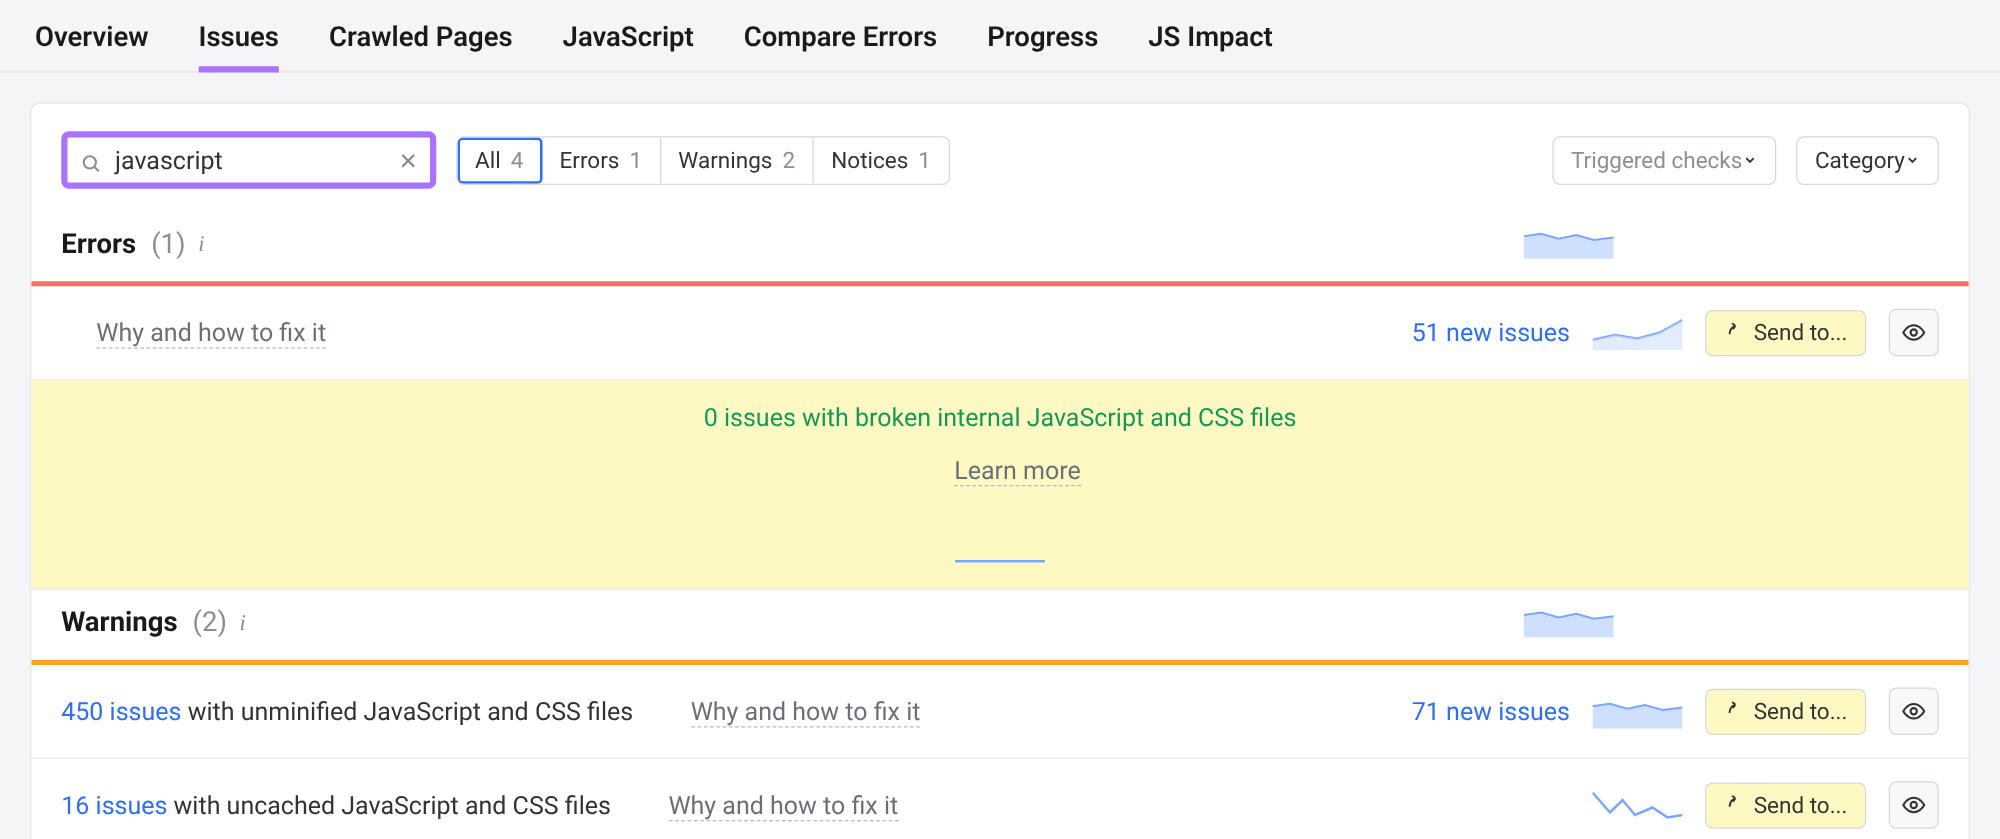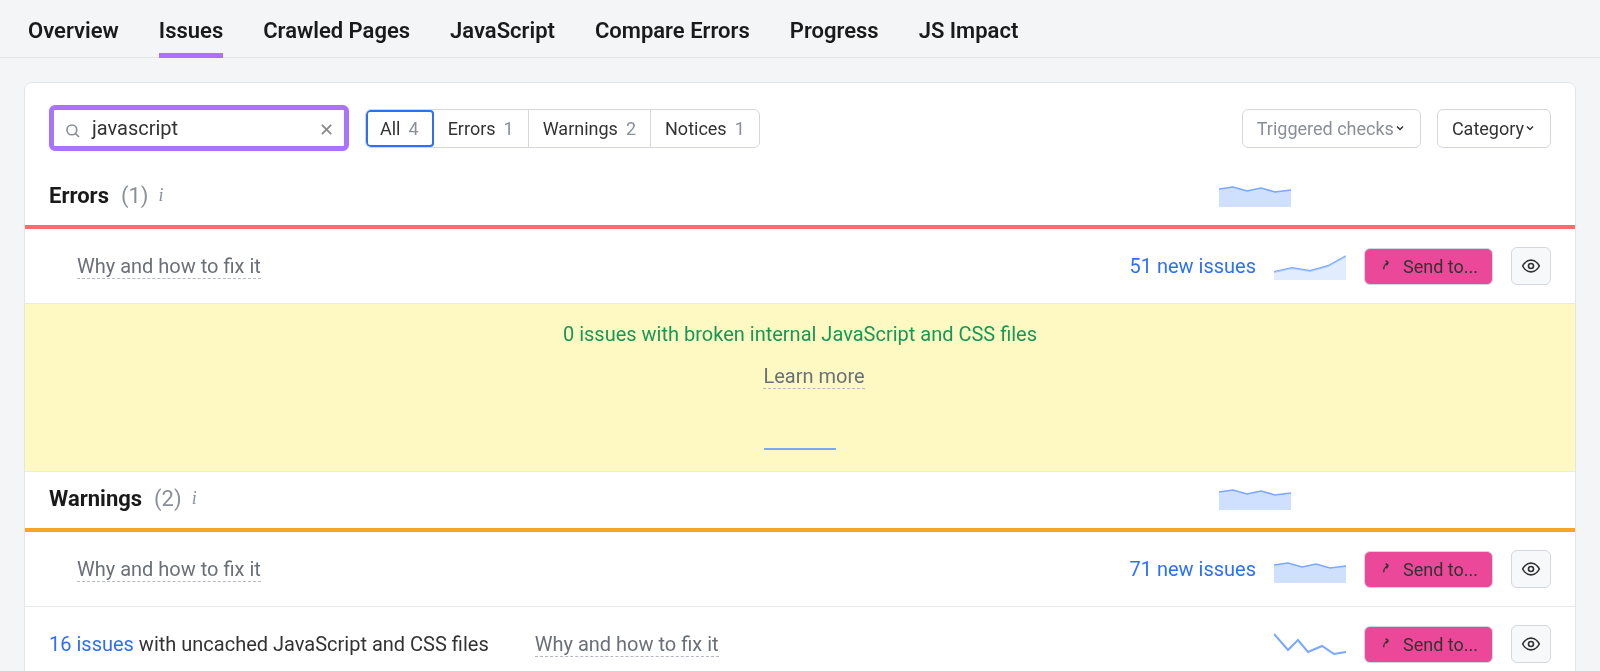--- a/index.html
+++ b/index.html
@@ -30,21 +30,21 @@
   .divider-orange { height: 4px; background: #f5a623; }
   .row { display: flex; align-items: center; padding: 18px 24px; border-bottom: 1px solid #e8eaed; gap: 18px; }
   .row.muted { background: #fef9c3; flex-direction: column; }
   .row-text { font-size: 20px; color: #333; }
   .row-text .link { color: #2d6ff7; cursor: pointer; }
   .row-text.green { color: #159957; }
   .why { font-size: 20px; color: #6b7078; border-bottom: 1px dashed #b5b9c0; cursor: pointer; margin-left: 28px; }
   .row-spacer { flex: 1; }
   .new-issues { font-size: 20px; color: #2d6ff7; cursor: pointer; }
   .spark { width: 72px; height: 28px; }
-  .sendto { border: 1px solid #d4d7dd; border-radius: 6px; padding: 7px 14px; font-size: 18px; color: #333; cursor: pointer; display: flex; align-items: center; gap: 8px; background: #ec4899; }
+  .sendto { border: 1px solid #d4d7dd; border-radius: 6px; padding: 7px 14px; font-size: 18px; color: #333; cursor: pointer; display: flex; gap: 8px; background: #fef9c3; }
   .eyebtn { border: 1px solid #d4d7dd; border-radius: 6px; width: 40px; height: 38px; display: flex; align-items: center; justify-content: center; cursor: pointer; background: #f7f8fa; }
 </style>
 </head>
 <body>
 
 <div class="nav-tabs" id="nav-tabs">
     <div class="nav-tab">Overview</div>
     <div class="nav-tab active">Issues</div>
     <div class="nav-tab">Crawled Pages</div>
     <div class="nav-tab">JavaScript</div>
@@ -140,20 +140,21 @@
         <span class="section-title">Warnings</span>
         <span class="section-count">(2)</span>
         <span class="info-i">i</span>
         <div class="head-spark"><svg class="spark" viewBox="0 0 72 28">
             <path d="M0 10 L14 8 L28 12 L42 9 L56 13 L72 11 L72 28 L0 28 Z" fill="#cfe0ff"></path>
             <path d="M0 10 L14 8 L28 12 L42 9 L56 13 L72 11" fill="none" stroke="#7aa7ff" stroke-width="1.5"></path>
           </svg></div>
       </div>
       <div class="divider-orange"></div>
       <div class="row">
+        <span class="row-text"><span class="link">450 issues</span> with unminified JavaScript and CSS files</span>
         <span class="why">Why and how to fix it</span>
         <div class="row-spacer"></div>
         <span class="new-issues">71 new issues</span>
         <svg class="spark" viewBox="0 0 72 28">
           <path d="M0 10 L14 8 L28 12 L42 9 L56 13 L72 11 L72 28 L0 28 Z" fill="#cfe0ff"></path>
           <path d="M0 10 L14 8 L28 12 L42 9 L56 13 L72 11" fill="none" stroke="#7aa7ff" stroke-width="1.5"></path>
         </svg>
         <div class="sendto">
           <svg width="16" height="16" viewBox="0 0 24 24" fill="none" stroke="#333" stroke-width="2.2">
             <path d="M7 17 C7 9 14 7 14 7 M14 7 L10 4 M14 7 L11 11"></path>

